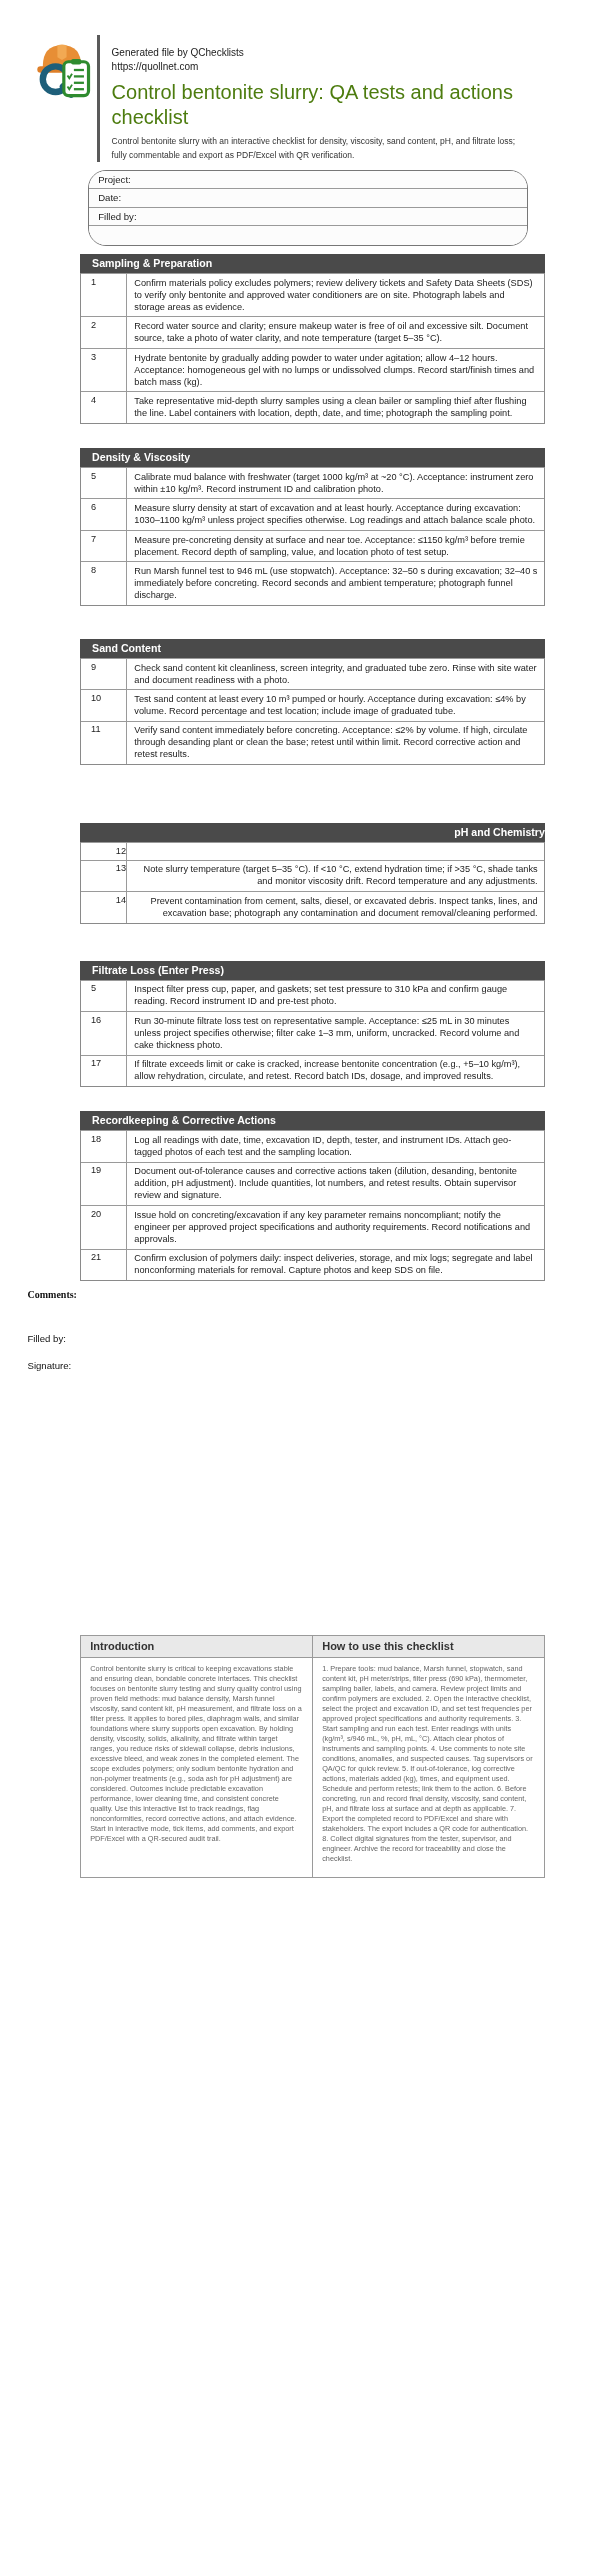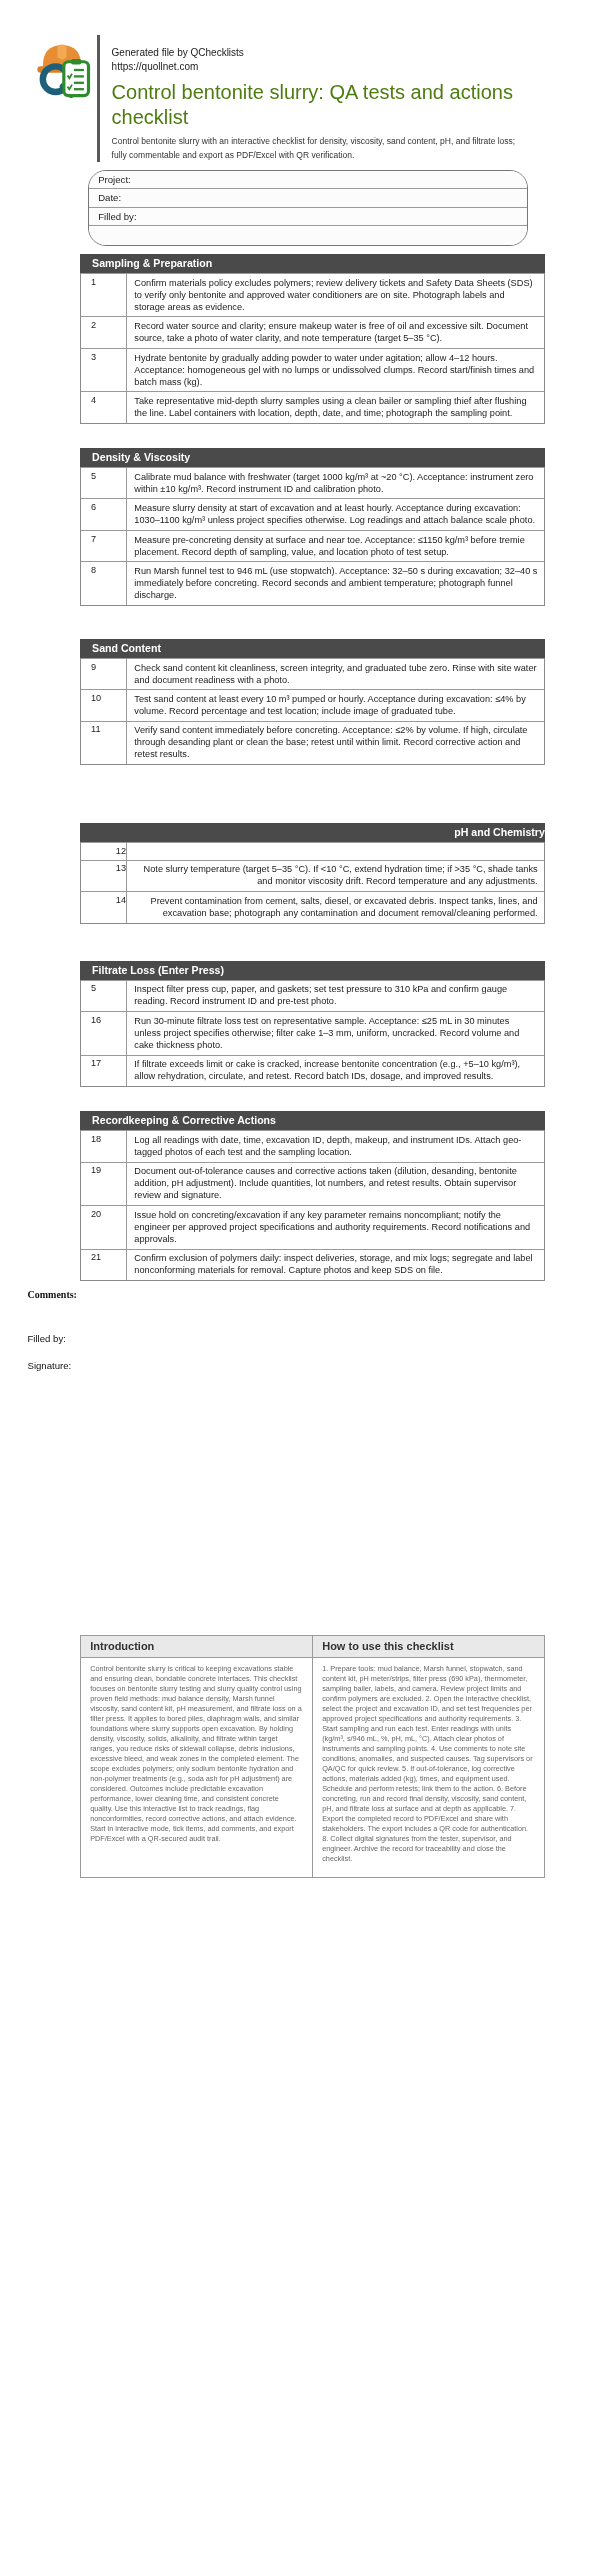--- a/index.html
+++ b/index.html
@@ -193,21 +193,21 @@
   <div class="row">
     <div class="cell-num">17</div>
     <div class="cell-txt">If filtrate exceeds limit or cake is cracked, increase bentonite concentration (e.g., +5–10 kg/m³), allow rehydration, circulate, and retest. Record batch IDs, dosage, and improved results.</div>
   </div>
 </section>
 
 <section class="check-table mt-rec">
   <div class="sec-head">Recordkeeping &amp; Corrective Actions</div>
   <div class="row">
     <div class="cell-num">18</div>
-    <div class="cell-txt">Log all readings with date, time, excavation ID, depth, makeup, and instrument IDs. Attach geo-tagged photos of each test and the sampling location.</div>
+    <div class="cell-txt">Log all readings with date, time, excavation ID, depth, tester, and instrument IDs. Attach geo-tagged photos of each test and the sampling location.</div>
   </div>
   <div class="row">
     <div class="cell-num">19</div>
     <div class="cell-txt">Document out-of-tolerance causes and corrective actions taken (dilution, desanding, bentonite addition, pH adjustment). Include quantities, lot numbers, and retest results. Obtain supervisor review and signature.</div>
   </div>
   <div class="row">
     <div class="cell-num">20</div>
     <div class="cell-txt">Issue hold on concreting/excavation if any key parameter remains noncompliant; notify the engineer per approved project specifications and authority requirements. Record notifications and approvals.</div>
   </div>
   <div class="row">

